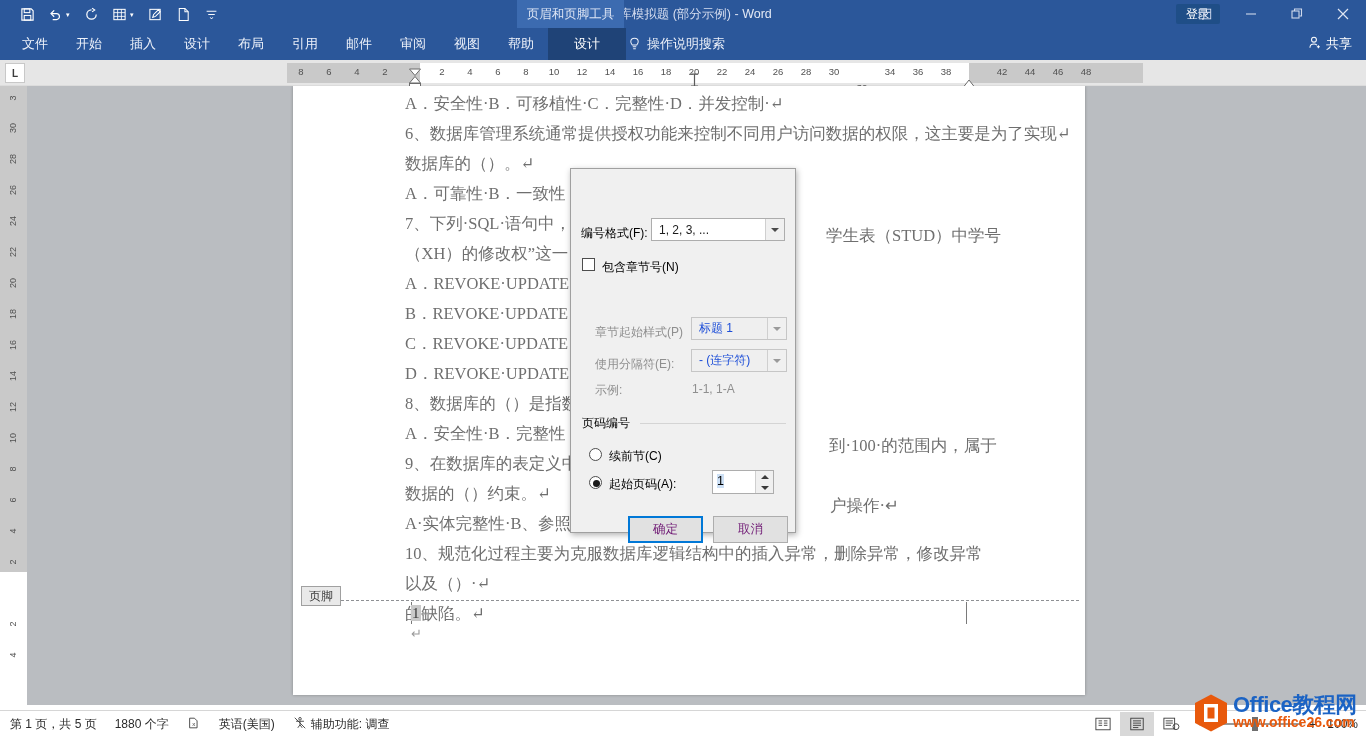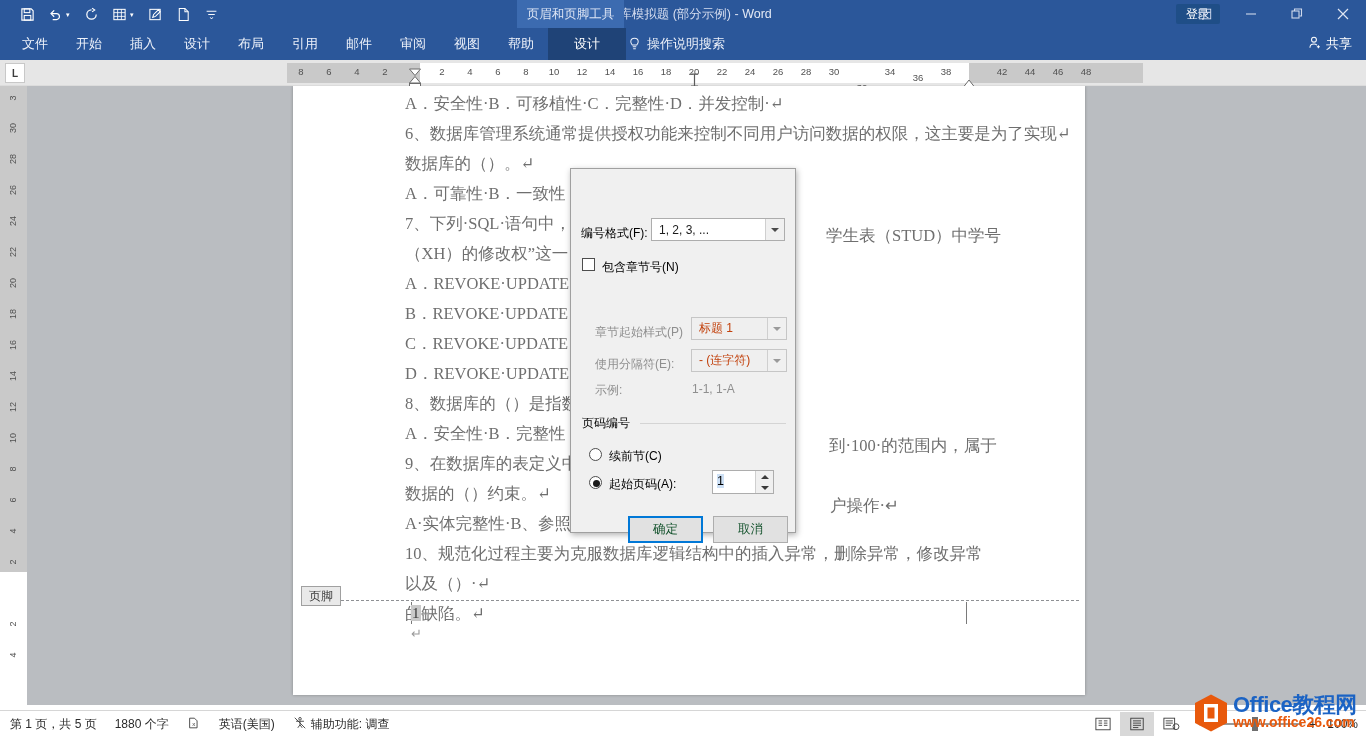--- a/index.html
+++ b/index.html
@@ -155,21 +155,21 @@
     position: absolute; background: #fff; border: 1px solid #adadad; height: 23px;
     display: flex; align-items: center;
   }
   .combo .val { padding-left: 7px; font-size: 12px; color: #1b1b1b; white-space: nowrap; }
   .combo .arrowbox {
     position: absolute; right: 0; top: 0; width: 19px; height: 21px;
     background: #f0f0f0; border-left: 1px solid #cfcfcf;
     display: flex; align-items: center; justify-content: center;
   }
   .combo.disabled { background: #efefef; border-color: #c6c6c6; }
-  .combo.disabled .val { color: #c2410c; }
+  .combo.disabled .val { color: #1d4ed8; }
   .chev { width: 0; height: 0; border-left: 4px solid transparent; border-right: 4px solid transparent; border-top: 4px solid #4a4a4a; }
   .chev.dim { border-top-color: #9a9a9a; }
 
   .chk {
     position: absolute; width: 13px; height: 13px; background: #fff; border: 1px solid #4d4d4d;
   }
   .radio {
     position: absolute; width: 13px; height: 13px; border-radius: 50%;
     background: #fff; border: 1px solid #4d4d4d;
   }
@@ -187,21 +187,21 @@
     position: absolute; left: 4px; top: 3px; font-size: 12.5px; color: #000;
     background: #cde0f5;
   }
   .spin .sbtns { position: absolute; right: 0; top: 0; width: 18px; height: 22px; background:#f0f0f0; border-left:1px solid #cfcfcf;}
   .spin .sb { width: 18px; height: 11px; display: flex; align-items: center; justify-content: center; }
   .up-tri { width:0;height:0;border-left:4px solid transparent;border-right:4px solid transparent;border-bottom:4px solid #3a3a3a;}
   .dn-tri { width:0;height:0;border-left:4px solid transparent;border-right:4px solid transparent;border-top:4px solid #3a3a3a;}
 
   .btn {
     position: absolute; height: 27px; background: #e1e1e1; border: 1px solid #adadad;
-    font-size: 12.5px; color: #14532d; display: flex; align-items: center; justify-content: center;
+    font-size: 12.5px; color: #701a75; display: flex; align-items: center; justify-content: center;
   }
   .btn.default { border: 2px solid #0078d7; }
 
   
   .statusbar {
     position: absolute; left: 0; top: 710px; width: 1366px; height: 26px;
     background: #ffffff; border-top: 1px solid #d6d6d6;
     font-size: 12px; color: #2b2b2b;
   }
   .sb-left { position: absolute; left: 10px; top: 0; height: 26px; display: flex; align-items: center; gap: 18px; }
@@ -374,21 +374,21 @@
       <div class="num" style="left:605px;">16</div>
       <div class="num" style="left:633px;">18</div>
       <div class="num" style="left:661px;">20</div>
       <div class="num" style="left:689px;">22</div>
       <div class="num" style="left:717px;">24</div>
       <div class="num" style="left:745px;">26</div>
       <div class="num" style="left:773px;">28</div>
       <div class="num" style="left:801px;">30</div>
       <div class="num" style="left:829px;margin-top:16px;">32</div>
       <div class="num" style="left:857px;">34</div>
-      <div class="num" style="left:885px;margin-top:6px;">36</div>
+      <div class="num" style="left:885px;">36</div>
       <div class="num" style="left:913px;">38</div>
       <div class="num" style="left:941px;margin-top:26px;">40</div>
       <div class="num" style="left:969px;">42</div>
       <div class="num" style="left:997px;">44</div>
       <div class="num" style="left:1025px;">46</div>
       <div class="num" style="left:1053px;">48</div>
 
       <div class="indent-marker" style="left:375px; top:0;">
         <svg width="14" height="9" viewBox="0 0 14 9">
             <path d="M1.5 1h11L7 7.5z" fill="#fff" stroke="#6b6b6b" stroke-width="1"></path>

